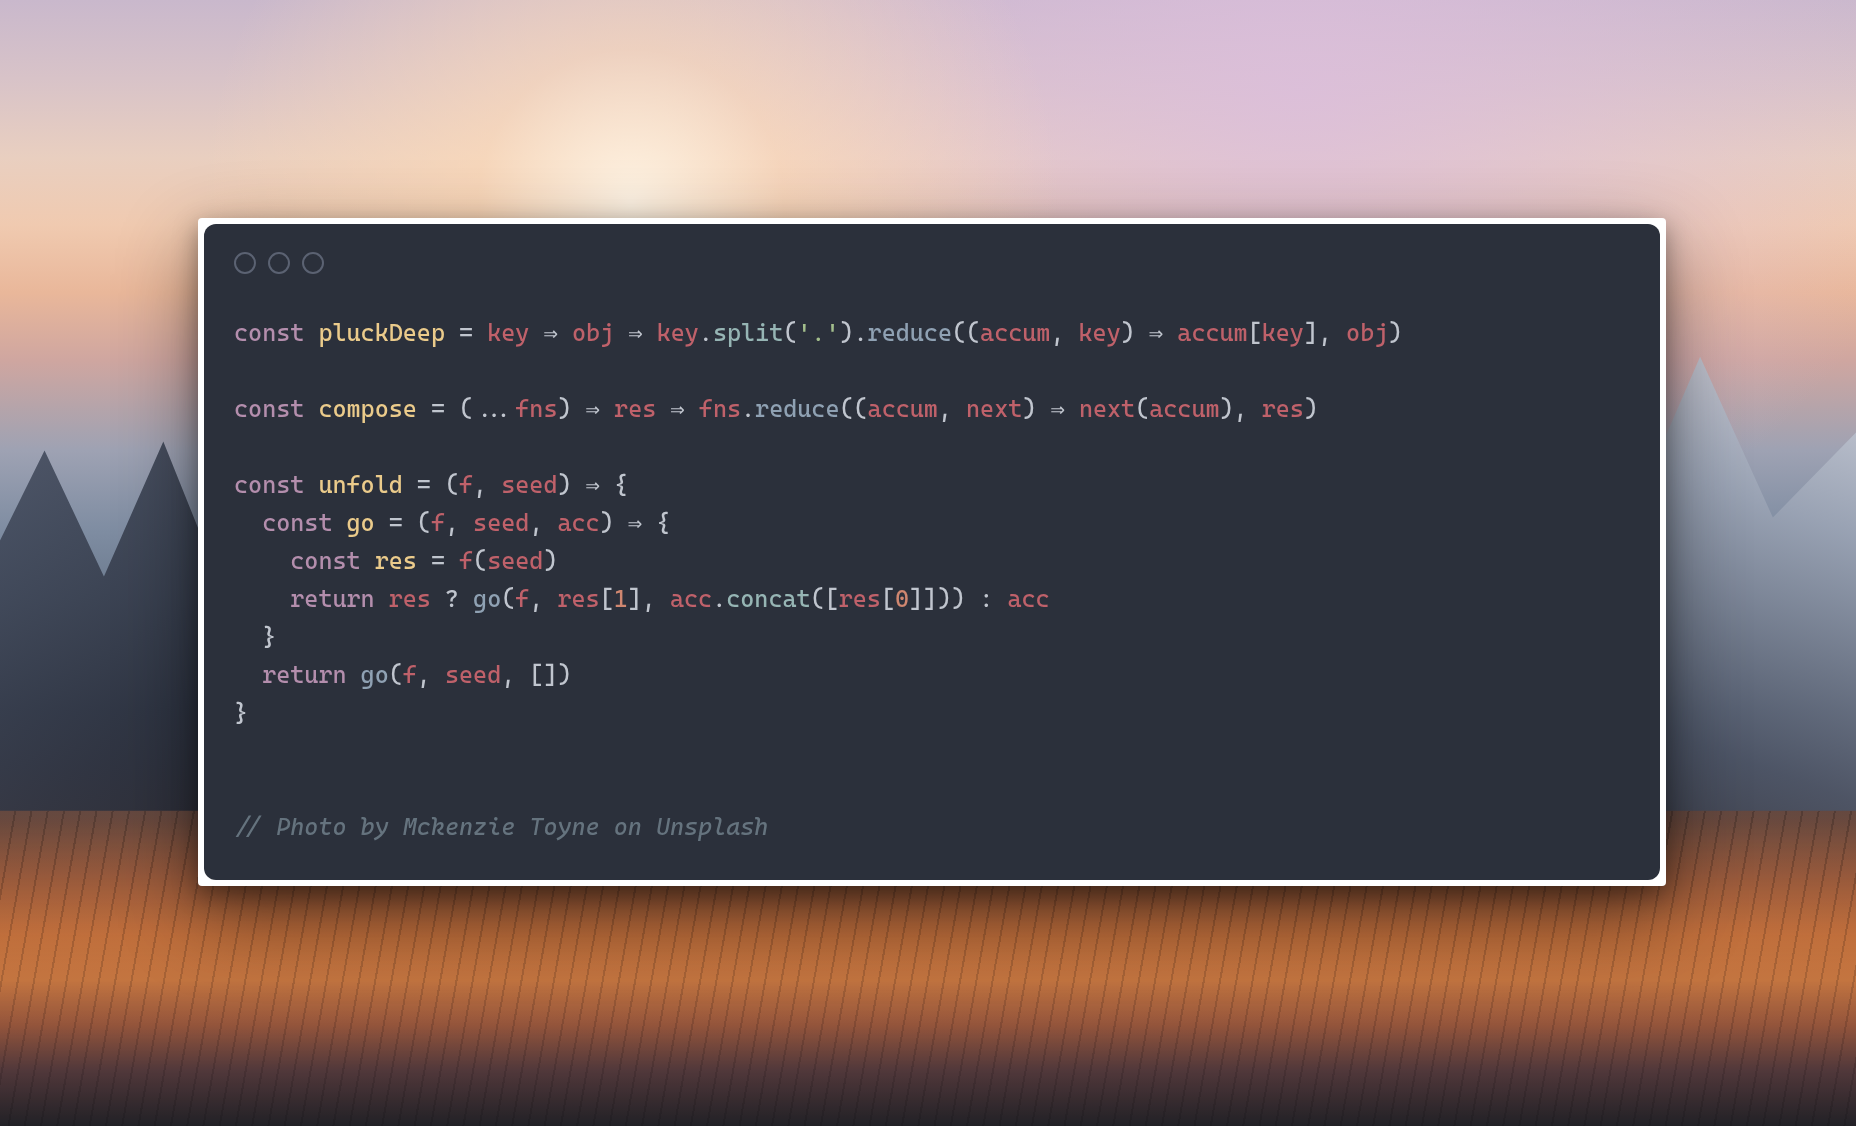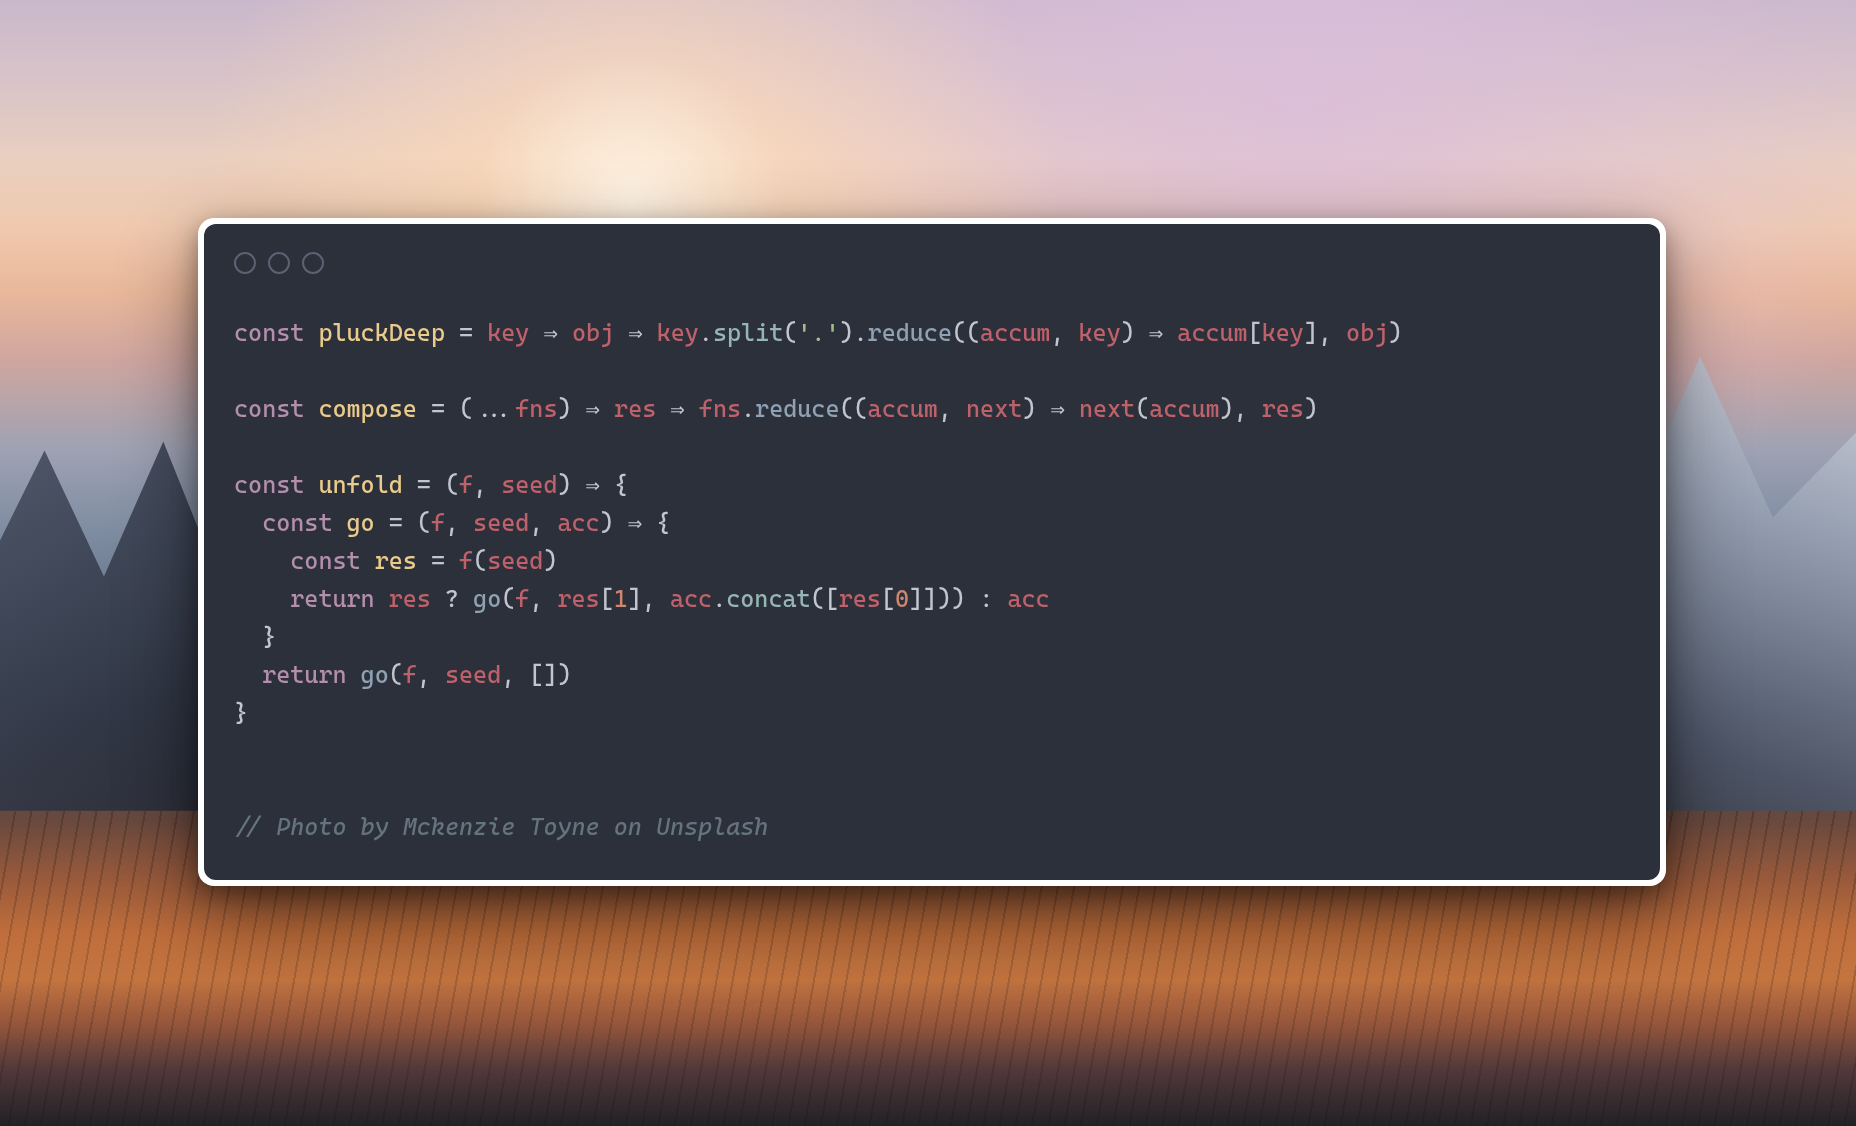--- a/index.html
+++ b/index.html
@@ -55,21 +55,21 @@
       repeating-linear-gradient(100deg, rgba(20,18,20,0.0) 0 14px, rgba(20,18,20,0.35) 14px 16px),
       linear-gradient(180deg, rgba(0,0,0,0) 0%, rgba(20,16,18,0.35) 60%, rgba(10,8,10,0.55) 100%);
     mix-blend-mode:multiply;
     opacity:.55;
   }
 
   .window{
     position:absolute;
     left:198px;top:218px;
     width:1456px;
-    border-radius:16px;
+    border-radius:4px;
     background:#fff;
     padding:6px;
     box-shadow:0 30px 80px rgba(0,0,0,.45),0 8px 24px rgba(0,0,0,.35);
   }
   .pane{
     background:#2b303b;
     border-radius:12px;
     padding:28px 30px 34px 30px;
   }
   .traffic{

